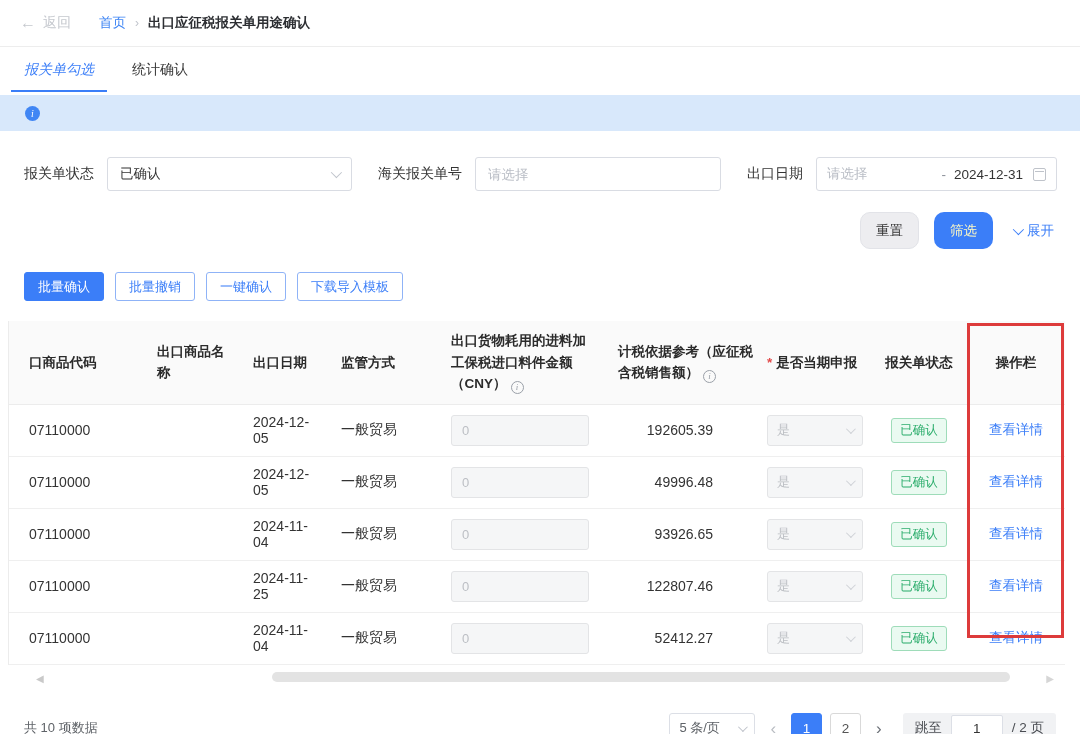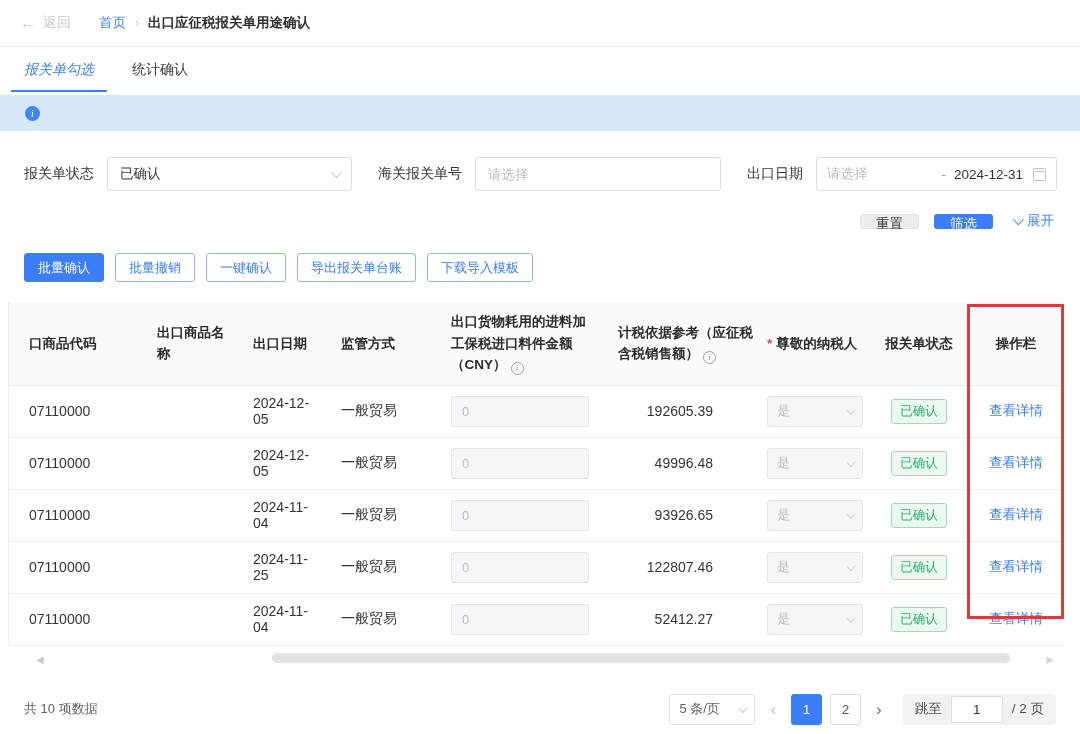--- a/index.html
+++ b/index.html
@@ -38,21 +38,21 @@
   input.text::placeholder { color:#b9bdc5; }
   .daterange { width:241px; display:flex; align-items:center; padding:0 10px; cursor:pointer; }
   .dr-ph { color:#b9bdc5; flex:1; }
   .dr-sep { color:#8a8f98; margin:0 8px; }
   .dr-val { color:#333; }
   .cal-icon { width:13px; height:13px; border:1.4px solid #bfc3ca; border-radius:2px; margin-left:10px; position:relative; }
   .cal-icon::before { content:''; position:absolute; top:2px; left:1px; right:1px; border-top:1.4px solid #bfc3ca; }
 
   
   .actions { display:flex; justify-content:flex-end; align-items:center; gap:15px; padding:0 26px; margin-top:21px; }
-  .btn { height:15px; padding:0 15px; border-radius:3px; font-size:13.5px; cursor:pointer; border:1px solid transparent; font-family:Liberation Sans, sans-serif; }
+  .btn { height:37px; padding:0 15px; border-radius:10px; font-size:13.5px; cursor:pointer; border:1px solid transparent; font-family:Liberation Sans, sans-serif; }
   .btn-reset { background:#ededf0; color:#333; border-color:#e2e3e8; }
   .btn-primary { background:#3b7ef8; color:#fef9c3; }
   .expand { color:#3b7ef8; font-size:13.5px; display:flex; align-items:center; gap:6px; cursor:pointer; margin-left:5px; }
 
   
   .toolbar { display:flex; gap:11px; padding:0 24px; margin-top:23px; }
   .tbtn { height:29px; padding:0 13px; border-radius:3px; border:1px solid #8fb3f7; background:#fff; color:#3b7ef8; font-size:13px; cursor:pointer; font-family:inherit; white-space:nowrap;text-align:center; }
   .tbtn.primary { background:#3b7ef8; border-color:#3b7ef8; color:#fff; }
 
   
@@ -152,21 +152,20 @@
   <span class="expand">
     <span class="chev blue"></span>
     <span>展开</span>
   </span>
 </div>
 
 <div class="toolbar">
   <button class="tbtn primary">批量确认</button>
   <button class="tbtn">批量撤销</button>
   <button class="tbtn">一键确认</button>
-  <button class="tbtn">导出报关单台账</button>
   <button class="tbtn">下载导入模板</button>
 </div>
 
 <div class="table-wrap">
   <table>
     <colgroup>
       <col style="width:128px">
         <col style="width:96px">
         <col style="width:88px">
         <col style="width:120px">
@@ -182,21 +181,21 @@
         <th>出口商品名称</th>
         <th>出口日期</th>
         <th>监管方式</th>
         <th class="pad10" style="padding-left:10px;">
           <span>出口货物耗用的进料加工保税进口料件金额（CNY）</span><span class="th-info">i</span>
         </th>
         <th class="pad10" style="padding-left:12px;">
           <span>计税依据参考（应征税含税销售额）</span><span class="th-info">i</span>
         </th>
         <th class="tight">
-          <span class="req">*</span><span>尊敬的纳税人</span>
+          <span class="req">*</span><span>是否当期申报</span>
         </th>
         <th class="center">报关单状态</th>
         <th class="center">操作栏</th>
       </tr>
     </thead>
     <tbody>
         <tr>
           <td>07110000</td>
           <td></td>
           <td>2024-12-05</td>

